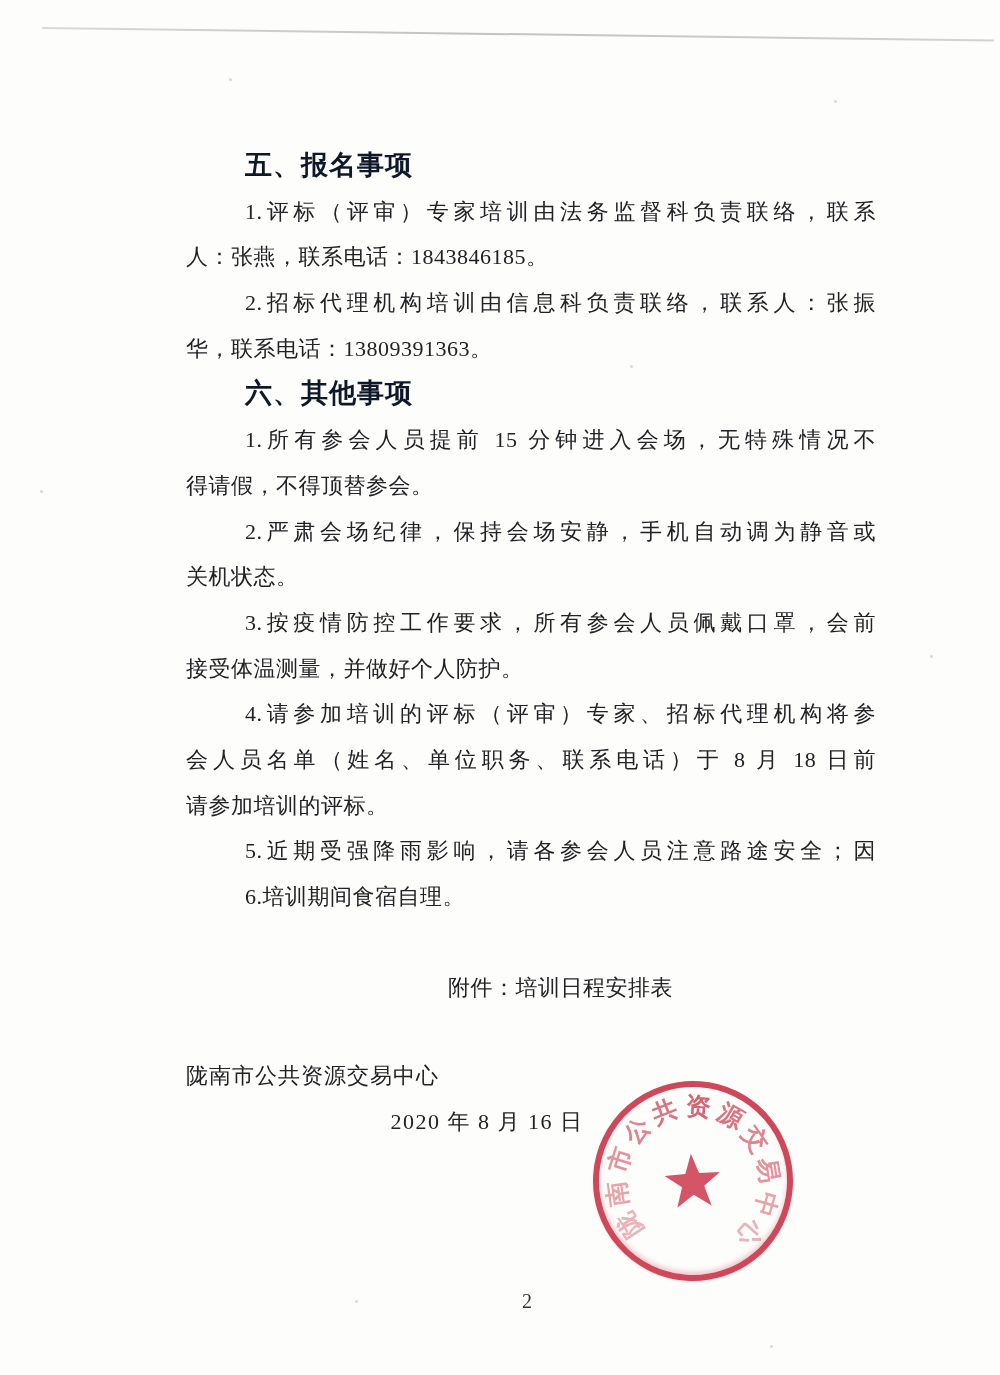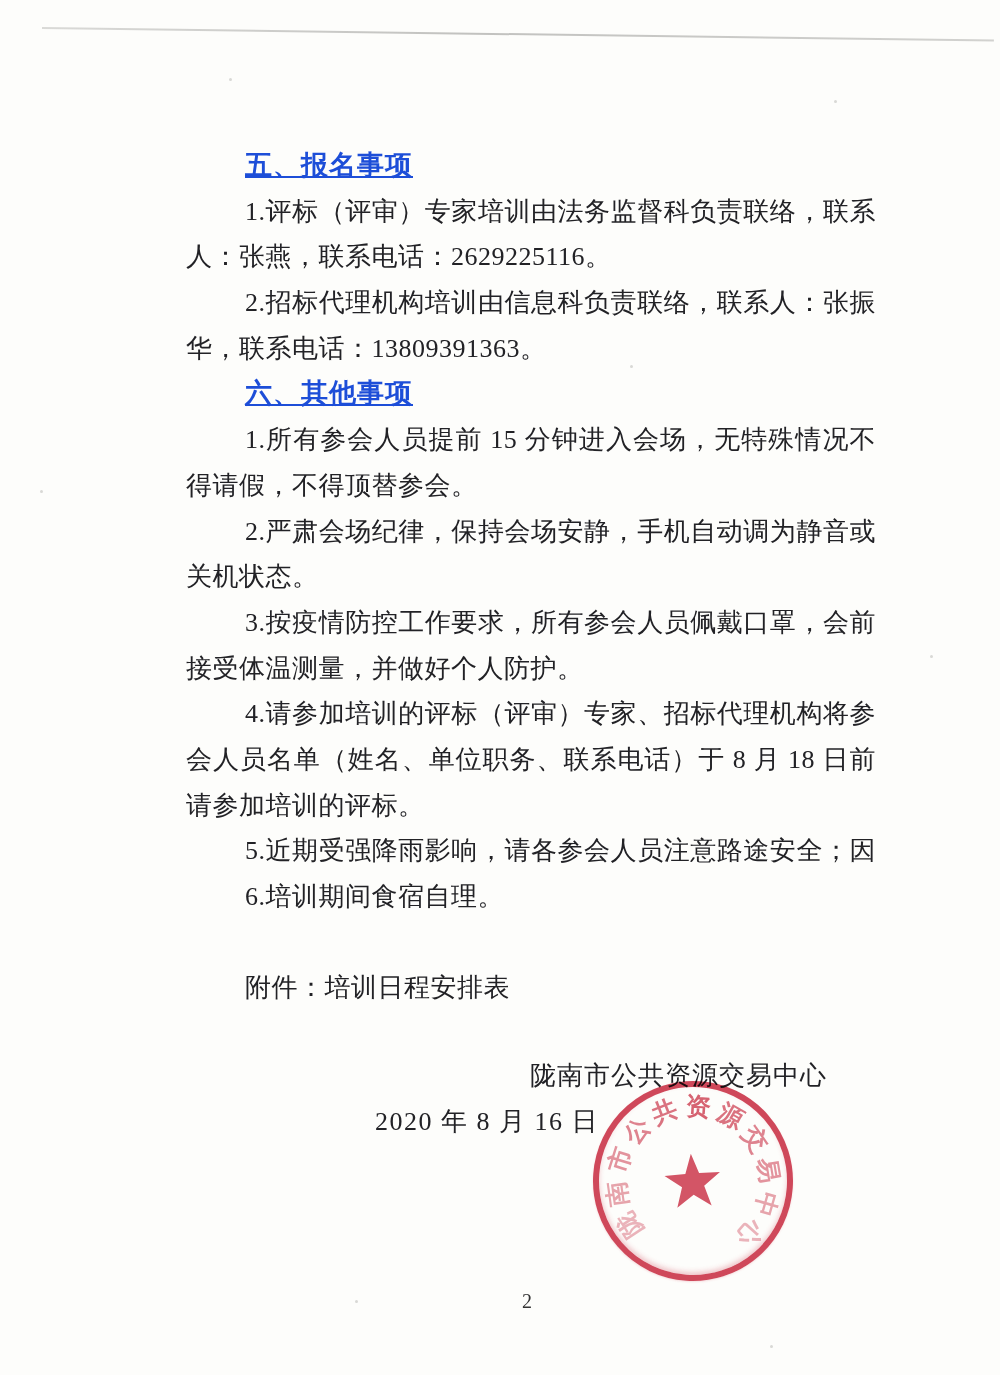--- a/index.html
+++ b/index.html
@@ -15,30 +15,30 @@
   .scan-line{
     position:absolute;left:42px;top:27px;width:952px;height:1.6px;
     background:linear-gradient(90deg,#c2c2bf, #9a9a97 45%, #b5b5b2);
     transform:rotate(0.75deg);transform-origin:left top;opacity:.6;
   }
   .speck{position:absolute;width:3px;height:3px;border-radius:50%;background:#c9c9c4;opacity:.7;}
   
   .content{position:absolute;left:186px;top:143px;width:690px;}
   .line{
     display:block;height:45.7px;line-height:45.7px;
-    font-size:26px;letter-spacing:.5px;white-space:nowrap;
+    font-size:22px;letter-spacing:.5px;white-space:nowrap;
   }
   .line.just{white-space:normal;text-align:justify;text-align-last:justify;}
   .line.indent{text-indent:59px;}
   .line.heading{
     font-family:"Liberation Sans","DejaVu Sans",sans-serif;
-    font-weight:bold;font-size:27px;letter-spacing:1px;color:#1d4ed8;text-decoration:underline;
+    font-weight:bold;font-size:27px;letter-spacing:1px;color:#0f172a;
   }
-  .line.gap{margin-top:45.7px;}
-  .line.sign{text-align:right;padding-right:49px;letter-spacing:1px;margin-top:42px;}
+  .line.gap{margin-top:45.7px;text-align:center;}
+  .line.sign{text-align:left;padding-right:49px;letter-spacing:1px;margin-top:42px;}
   .line.date{text-align:center;padding-right:88px;letter-spacing:1.5px;}
   .page-number{
     position:absolute;left:512px;top:1290px;width:30px;
     text-align:center;font-size:20px;color:#333;
   }
   
   .seal{
     position:absolute;left:593px;top:1081px;width:200px;height:200px;
     mix-blend-mode:multiply;opacity:.88;
     transform:rotate(4deg);
@@ -67,21 +67,21 @@
   <div class="speck" style="left:300px;top:175px"></div>
   <div class="speck" style="left:40px;top:490px"></div>
   <div class="speck" style="left:930px;top:655px"></div>
   <div class="speck" style="left:630px;top:365px"></div>
   <div class="speck" style="left:355px;top:1300px"></div>
   <div class="speck" style="left:770px;top:1345px"></div>
 
   <div class="content" id="doc-lines">
       <div class="line heading indent">五、报名事项</div>
       <div class="line indent just">1.评标（评审）专家培训由法务监督科负责联络，联系</div>
-      <div class="line">人：张燕，联系电话：2629225116。</div>
+      <div class="line">人：张燕，联系电话：1843846185。</div>
       <div class="line indent just">2.招标代理机构培训由信息科负责联络，联系人：张振</div>
       <div class="line">华，联系电话：13809391363。</div>
       <div class="line heading indent">六、其他事项</div>
       <div class="line indent just">1.所有参会人员提前 15 分钟进入会场，无特殊情况不</div>
       <div class="line">得请假，不得顶替参会。</div>
       <div class="line indent just">2.严肃会场纪律，保持会场安静，手机自动调为静音或</div>
       <div class="line">关机状态。</div>
       <div class="line indent just">3.按疫情防控工作要求，所有参会人员佩戴口罩，会前</div>
       <div class="line">接受体温测量，并做好个人防护。</div>
       <div class="line indent just">4.请参加培训的评标（评审）专家、招标代理机构将参</div>

